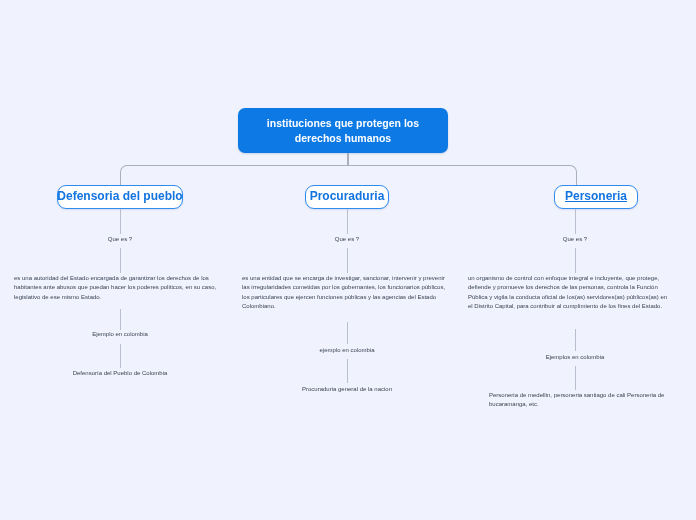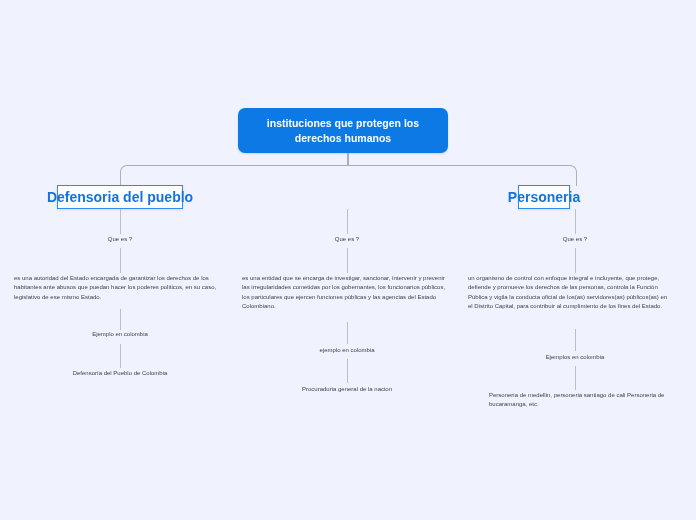--- a/index.html
+++ b/index.html
@@ -51,22 +51,22 @@
     justify-content: center;
     padding: 0 14px;
     box-sizing: border-box;
     box-shadow: 0 1px 2px rgba(30,60,120,0.18);
   }
   .branch-node {
     position: absolute;
     background: #ffffff;
     color: #1374e0;
     border: 1.5px solid #2f8bf0;
-    border-radius: 0;
-    font-size: 14px;
+    border-radius: 9px;
+    font-size: 12px;
     font-weight: bold;
     line-height: 1.3;
     text-align: center;
     display: flex;
     align-items: center;
     justify-content: center;
     padding: 0 10px;
     box-sizing: border-box;
     box-shadow: 0 1px 2px rgba(30,60,120,0.13);
     white-space: nowrap;
@@ -108,38 +108,39 @@
   <div class="leaf left" style="left:14px; top:274px; width:213px;">es una autoridad del Estado encargada de garantizar los derechos de los habitantes ante abusos que puedan hacer los poderes politicos, en su caso, legislativo de ese mismo Estado.</div>
 
   <div class="v-line" style="left:120px; top:309px; height:21px;"></div>
 
   <div class="leaf center" style="left:55px; top:330px; width:130px;">Ejemplo en colombia</div>
 
   <div class="v-line" style="left:120px; top:344px; height:24px;"></div>
 
   <div class="leaf center" style="left:40px; top:369px; width:160px;">Defensoría del Pueblo de Colombia</div>
 
+  <div class="branch-node" style="left:305px; top:185px; width:84px; height:24px;">Procuraduria</div>
 
   <div class="v-line" style="left:347px; top:209px; height:25px;"></div>
 
   <div class="leaf center" style="left:287px; top:235px; width:120px;">Que es ?</div>
 
   <div class="v-line" style="left:347px; top:248px; height:25px;"></div>
 
   <div class="leaf left" style="left:242px; top:274px; width:208px;">es una entidad que se encarga de investigar, sancionar, intervenir y prevenir las irregularidades cometidas por los gobernantes, los funcionarios públicos, los particulares que ejercen funciones públicas y las agencias del Estado Colombiano.</div>
 
   <div class="v-line" style="left:347px; top:322px; height:22px;"></div>
 
   <div class="leaf center" style="left:287px; top:346px; width:120px;">ejemplo en colombia</div>
 
   <div class="v-line" style="left:347px; top:359px; height:24px;"></div>
 
   <div class="leaf center" style="left:267px; top:385px; width:160px;">Procuraduria general de la nacion</div>
 
-  <div class="branch-node" style="left:518px; top:185px; width:52px; height:24px;">Personeria</div>
+  <div class="branch-node" style="left:554px; top:185px; width:84px; height:24px;text-decoration:underline;">Personeria</div>
 
   <div class="v-line" style="left:575px; top:209px; height:25px;"></div>
 
   <div class="leaf center" style="left:515px; top:235px; width:120px;">Que es ?</div>
 
   <div class="v-line" style="left:575px; top:248px; height:25px;"></div>
 
   <div class="leaf left" style="left:468px; top:274px; width:204px;">un organismo de control con enfoque integral e incluyente, que protege, defiende y promueve los derechos de las personas, controla la Función Pública y vigila la conducta oficial de los(as) servidores(as) públicos(as) en el Distrito Capital, para contribuir al cumplimiento de los fines del Estado.</div>
 
   <div class="v-line" style="left:575px; top:329px; height:22px;"></div>

